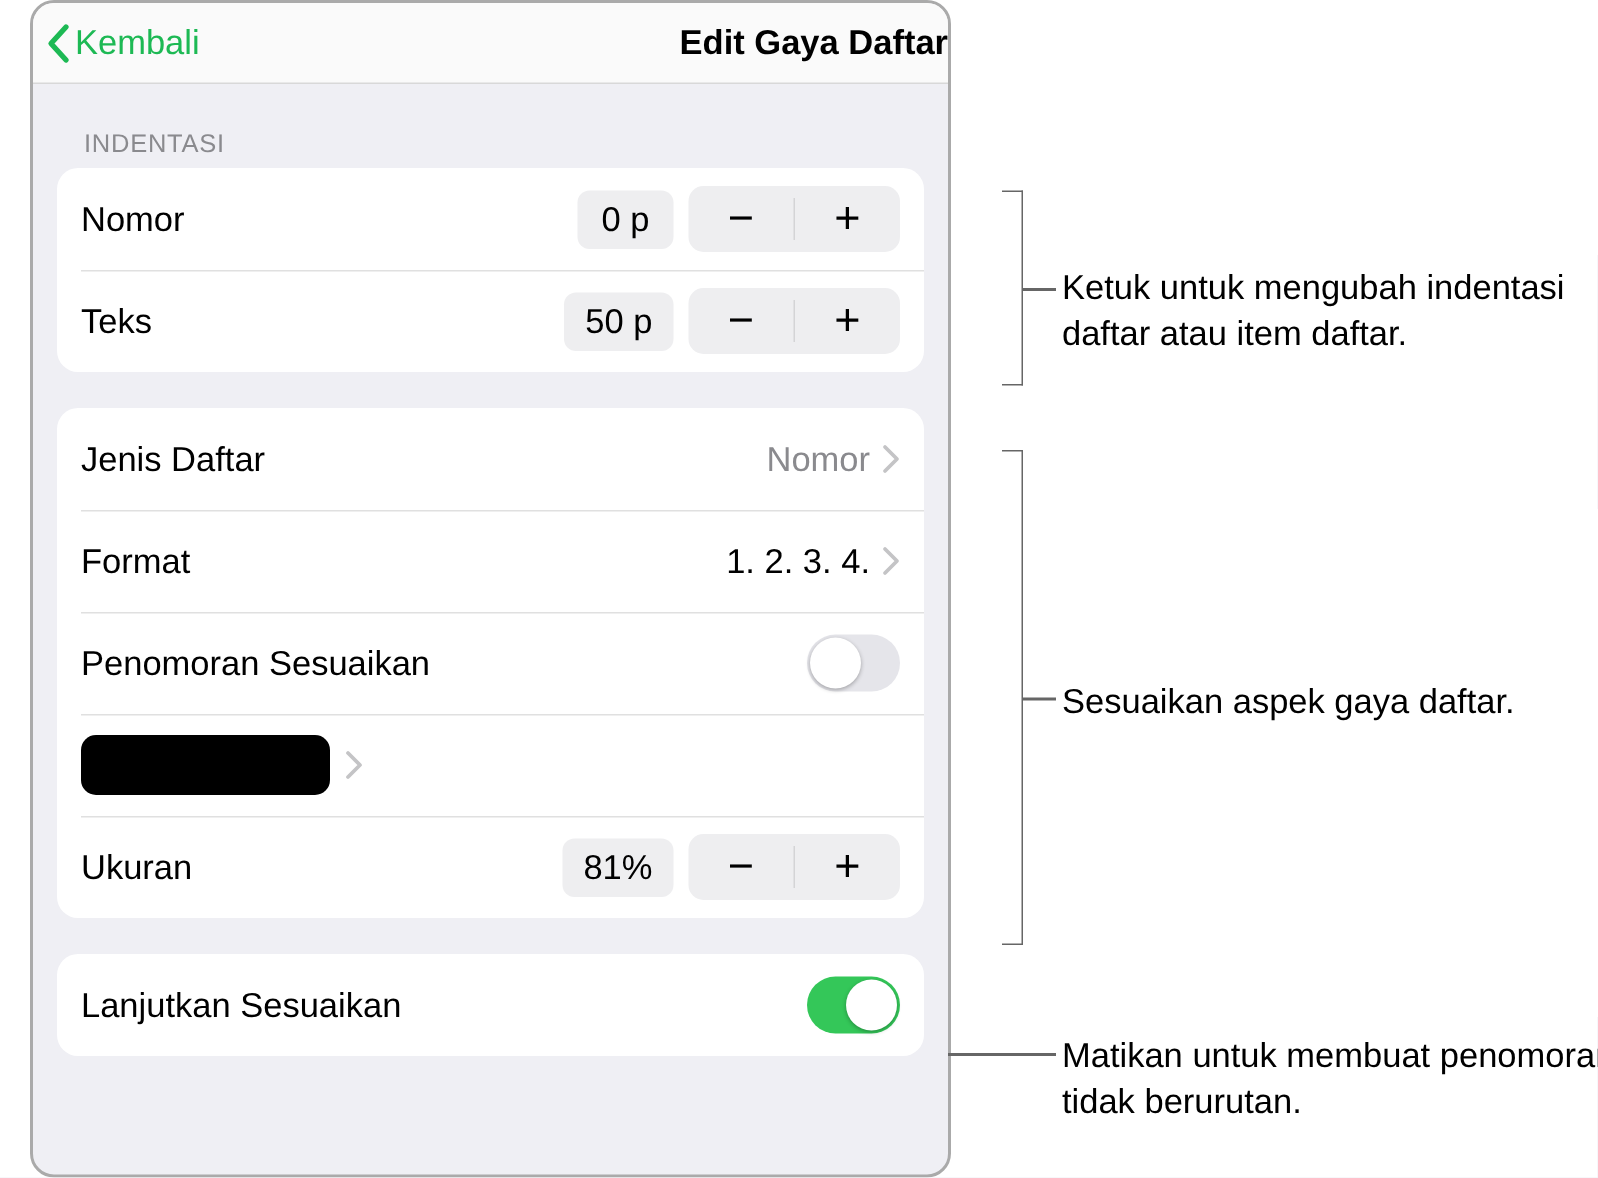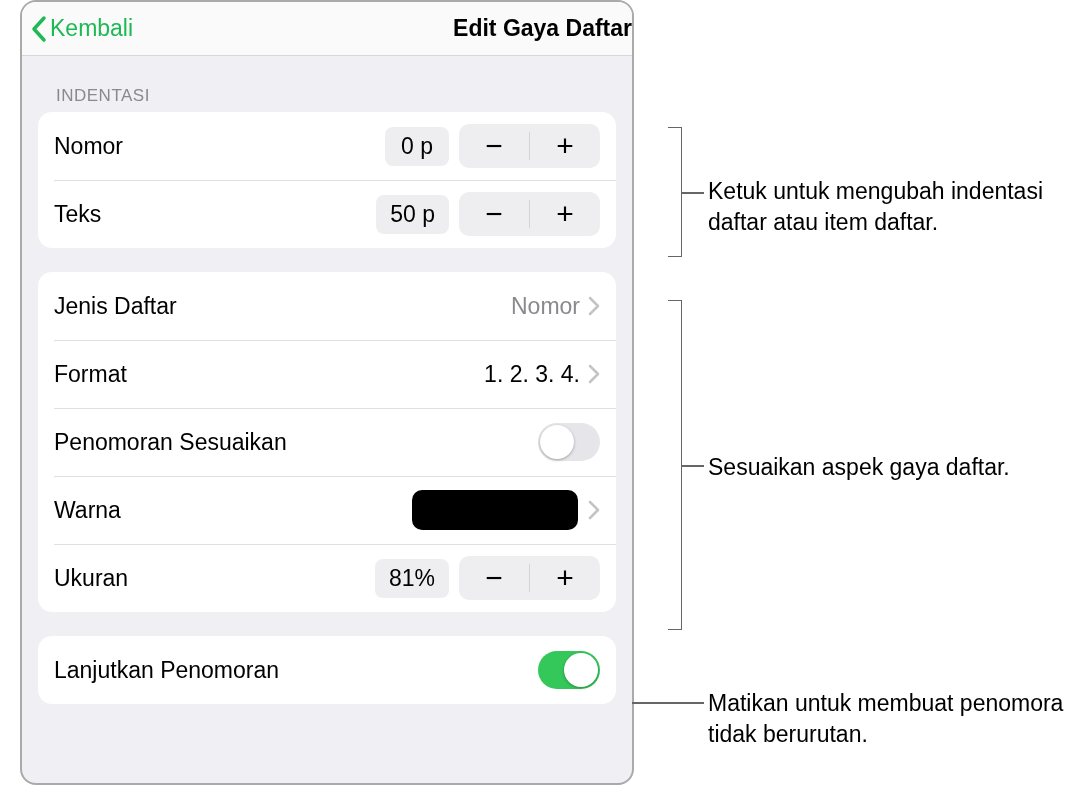--- a/index.html
+++ b/index.html
@@ -259,42 +259,41 @@
             </svg>
         </span>
       </div>
       <div class="row">
         <div class="row-label">Penomoran Sesuaikan</div>
         <div class="toggle toggle-off">
           <div class="toggle-knob"></div>
         </div>
       </div>
       <div class="row">
-        <div class="row-label">Warna</div>
         <div class="color-swatch"></div>
         <span class="chevron-right">
           <svg width="12" height="20" viewBox="0 0 12 20">
               <path d="M2 2 L10 10 L2 18" stroke="#c4c4c6" stroke-width="2.5" fill="none" stroke-linecap="round" stroke-linejoin="round"></path>
             </svg>
         </span>
       </div>
       <div class="row">
         <div class="row-label">Ukuran</div>
         <div class="value-box">81%</div>
         <div class="stepper">
           <div class="stepper-btn">−</div>
           <div class="stepper-divider"></div>
           <div class="stepper-btn">+</div>
         </div>
       </div>
     </div>
 
     <div class="group">
       <div class="row">
-        <div class="row-label">Lanjutkan Penomoran</div>
+        <div class="row-label">Lanjutkan Sesuaikan</div>
         <div class="toggle toggle-on">
           <div class="toggle-knob"></div>
         </div>
       </div>
     </div>
 
   </div>
 </div>
 
 <div class="callouts">

